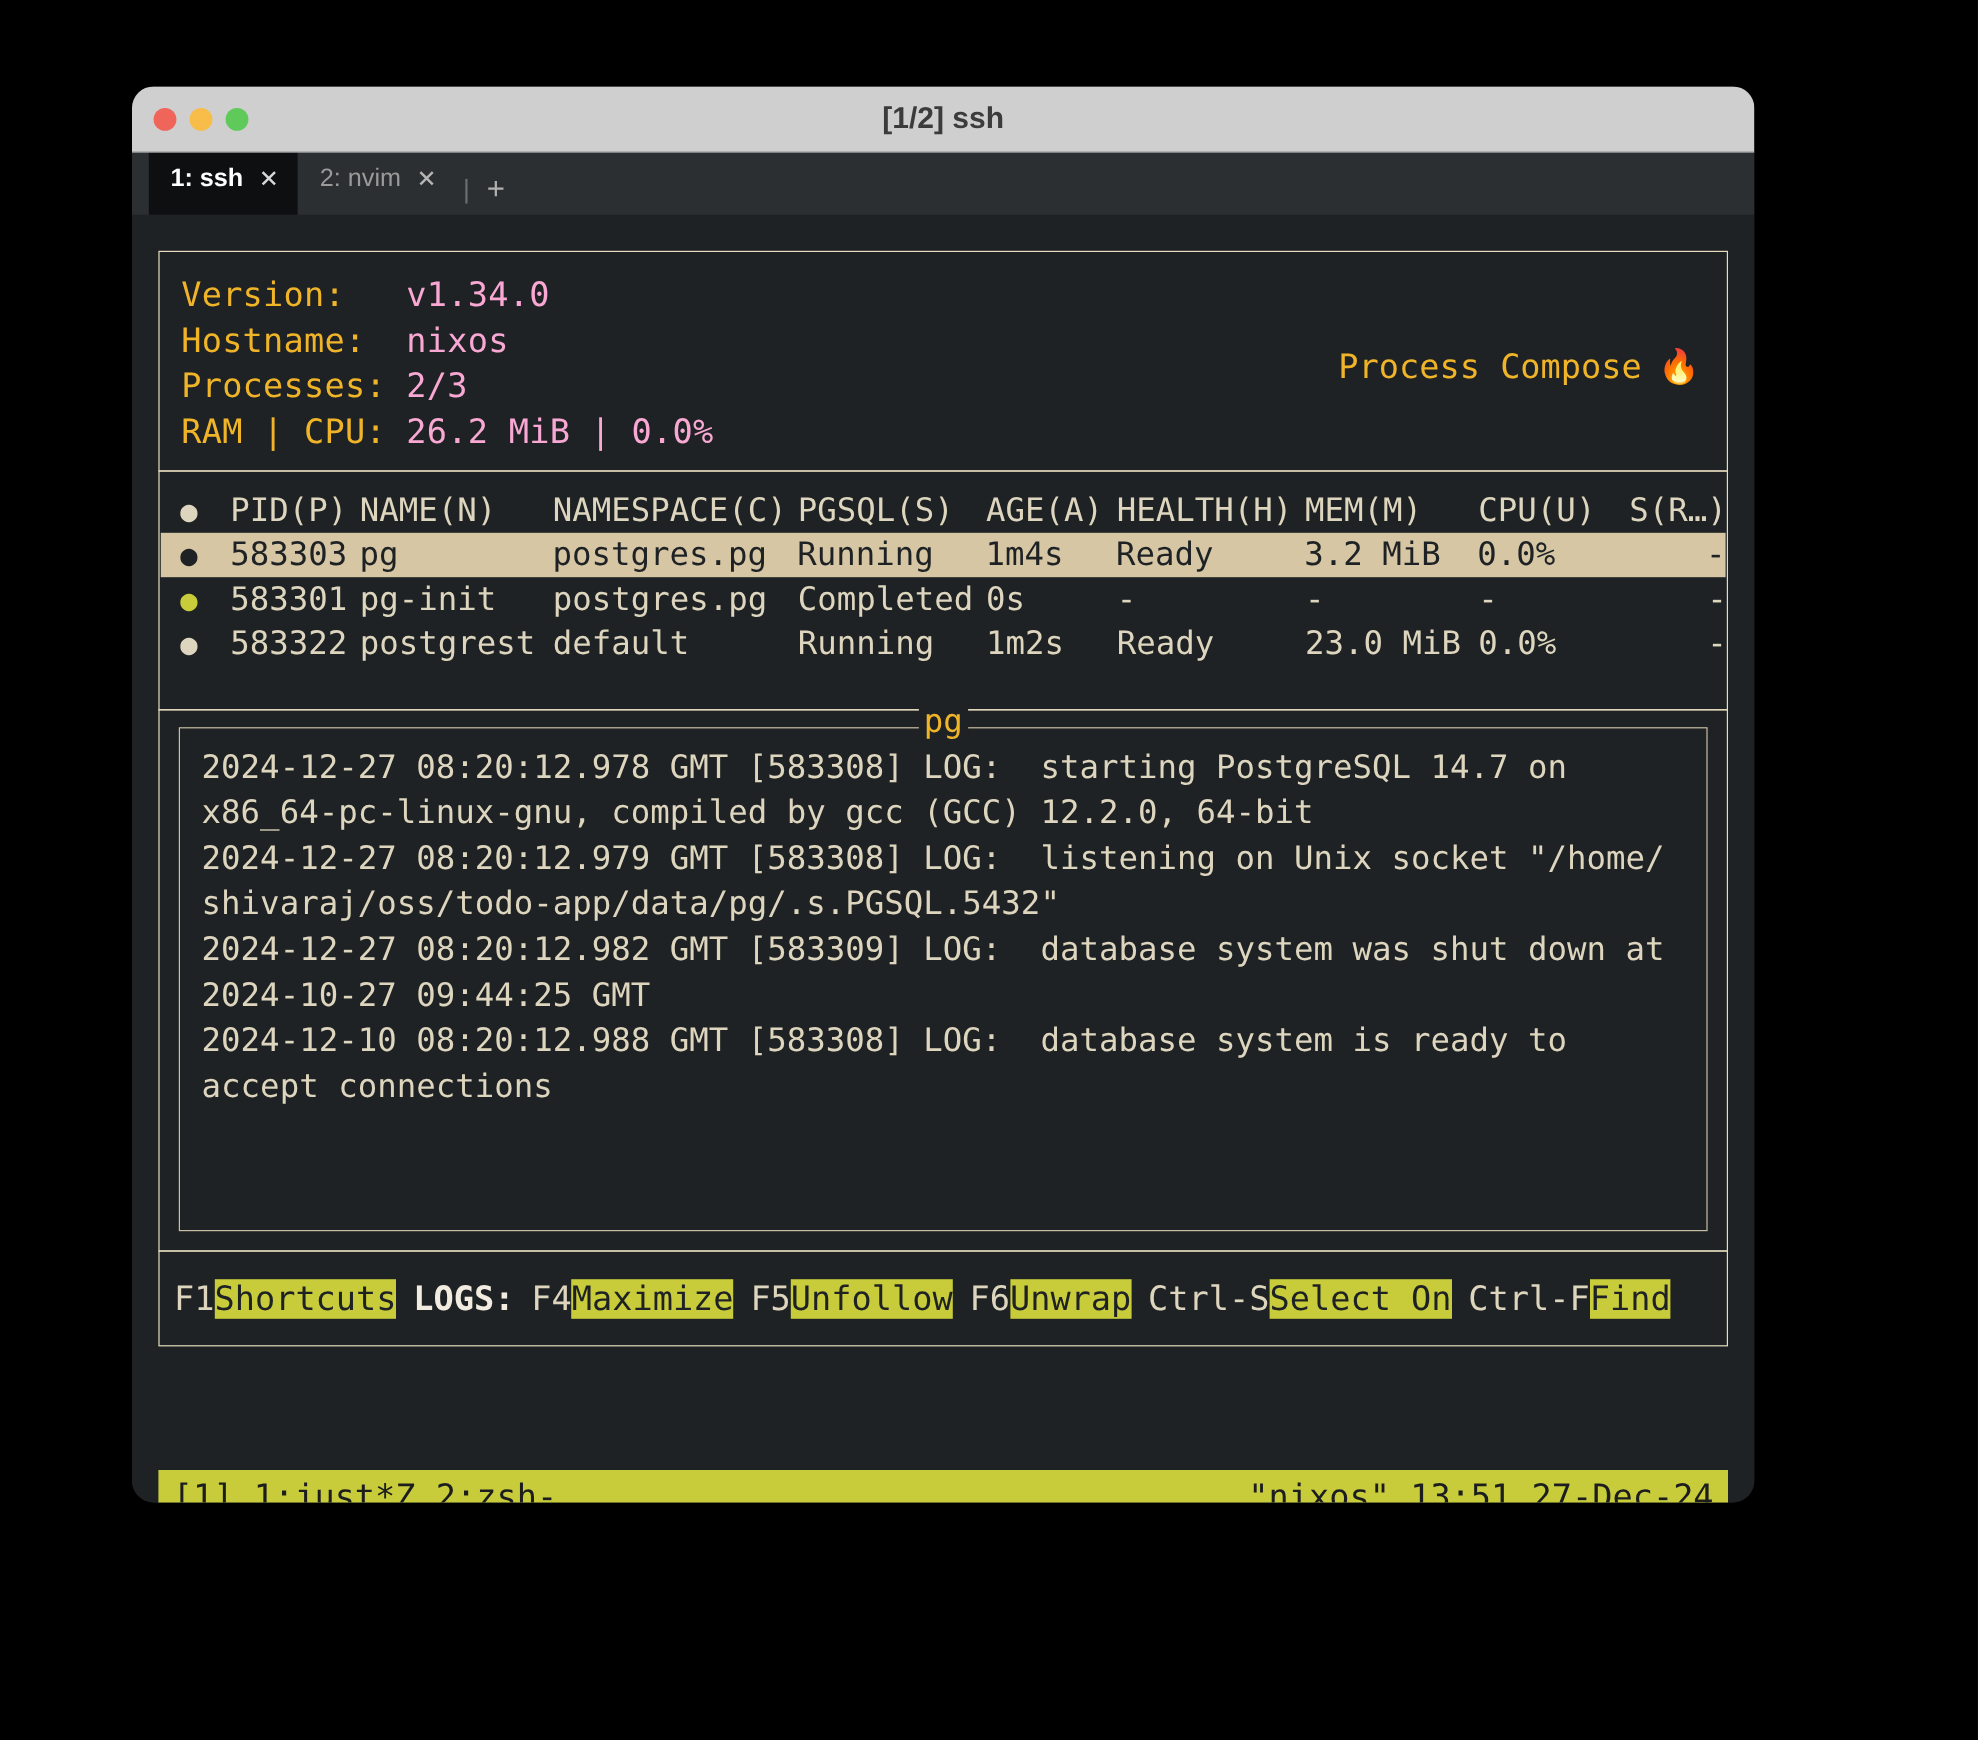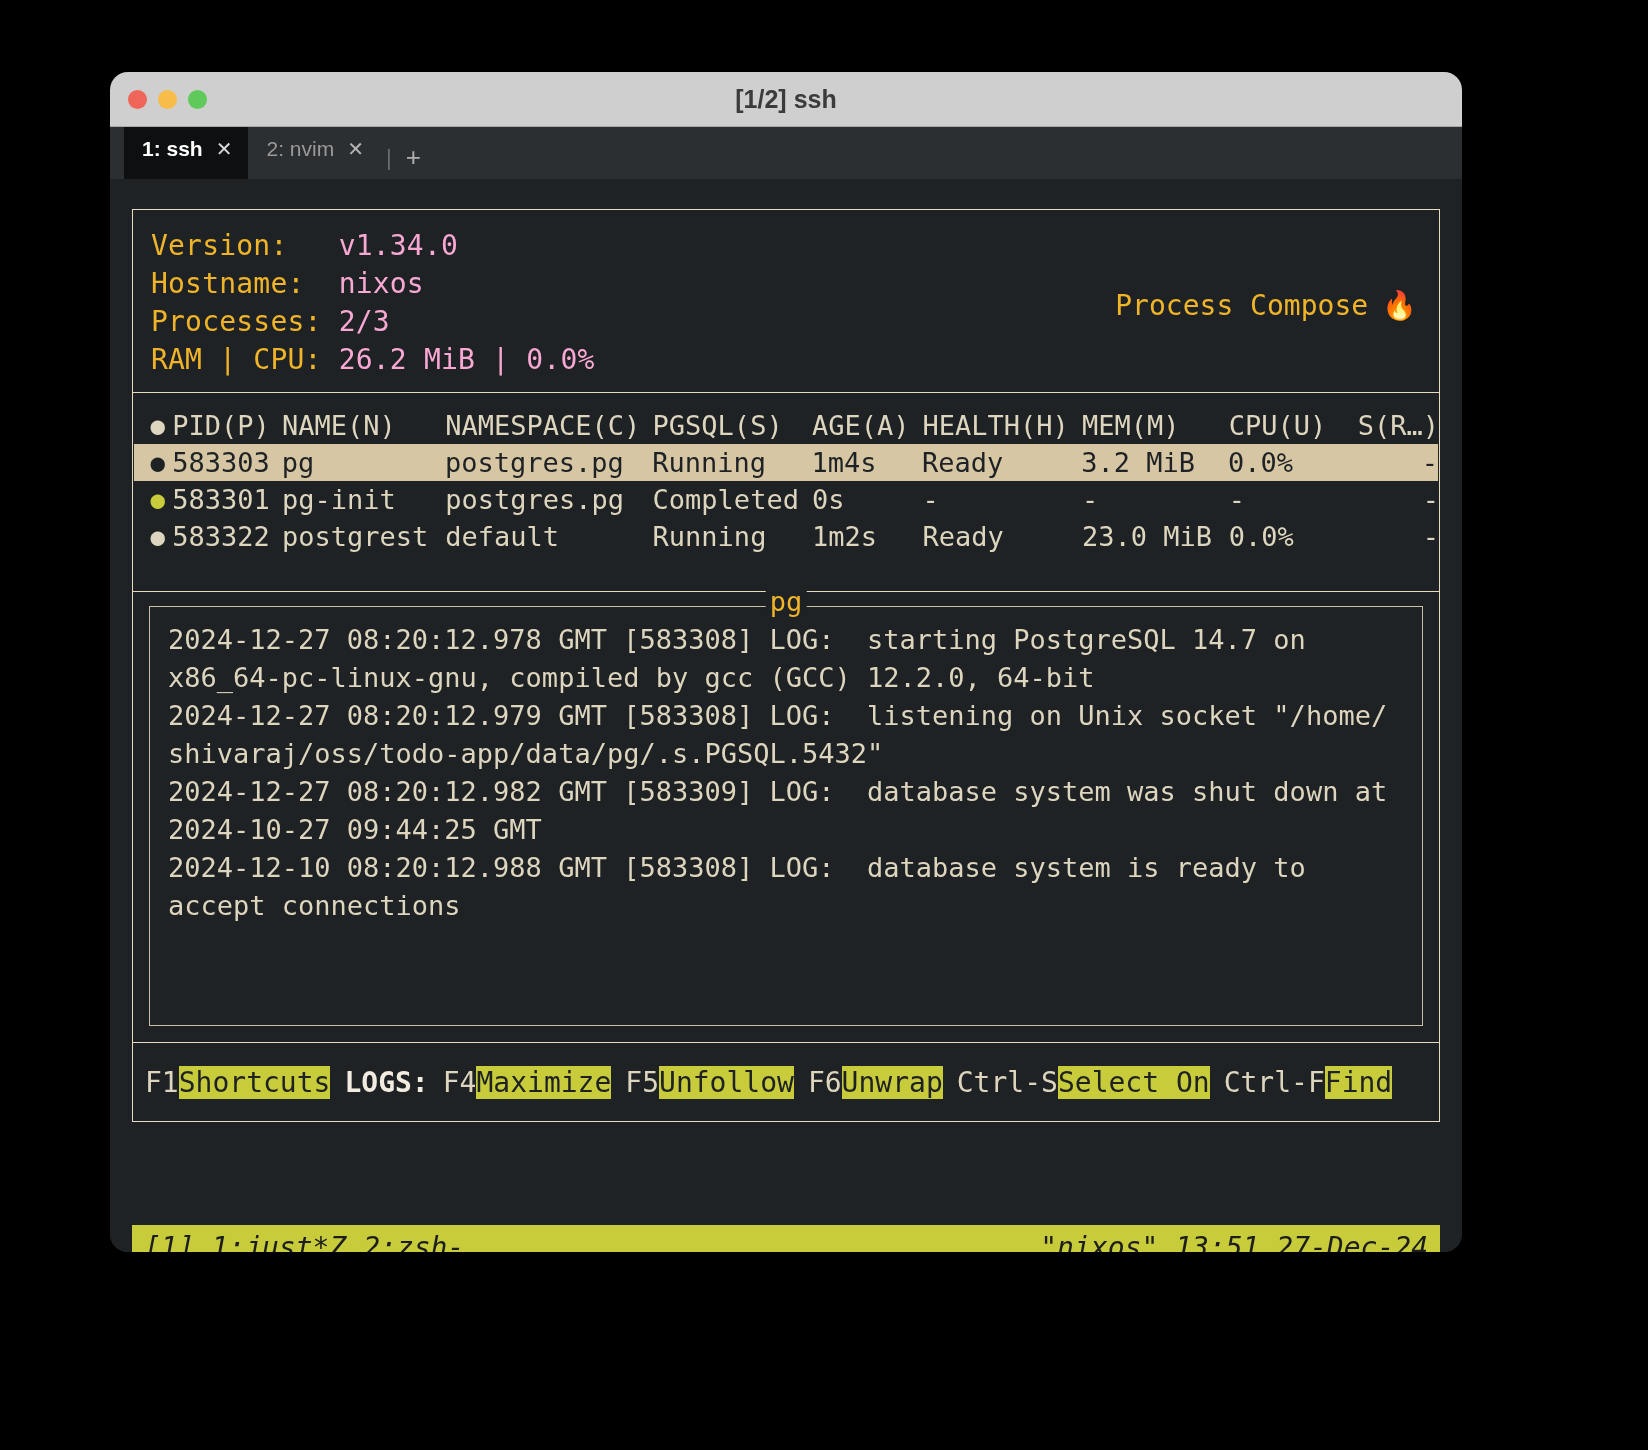--- a/index.html
+++ b/index.html
@@ -165,21 +165,21 @@
     margin-left: 1px;
     margin-right: 1px;
     padding-left: 9px;
   }
   .prow .bullet {
     width: 30px;
     display: inline-block;
     text-align: center;
     font-size: 24px;
   }
-  .c-pid  { display:inline-block; width: 112px; }
+  .c-pid  { display:inline-block; width: 112px; margin-left: 20px; }
   .c-name { display:inline-block; width: 167px; }
   .c-ns   { display:inline-block; width: 212px; }
   .c-stat { display:inline-block; width: 163px; }
   .c-age  { display:inline-block; width: 113px; }
   .c-hlth { display:inline-block; width: 163px; }
   .c-mem  { display:inline-block; width: 150px; }
   .c-cpu  { display:inline-block; width: 120px; }
   .c-s    { display:inline-block; width: 95px; text-align: right; }
 
   
@@ -241,21 +241,20 @@
     height: 44px;
     background: #c8cc3a;
     color: #1b1d1e;
     font-size: 28px;
     display: flex;
     align-items: center;
     justify-content: space-between;
     padding: 0 12px;
     box-sizing: border-box;
     white-space: pre;
-    font-style: italic;
   }
 </style>
 </head>
 <body>
 
 <div id="window">
 
   <div id="titlebar">
     <div class="traffic">
       <div class="dot red"></div>

